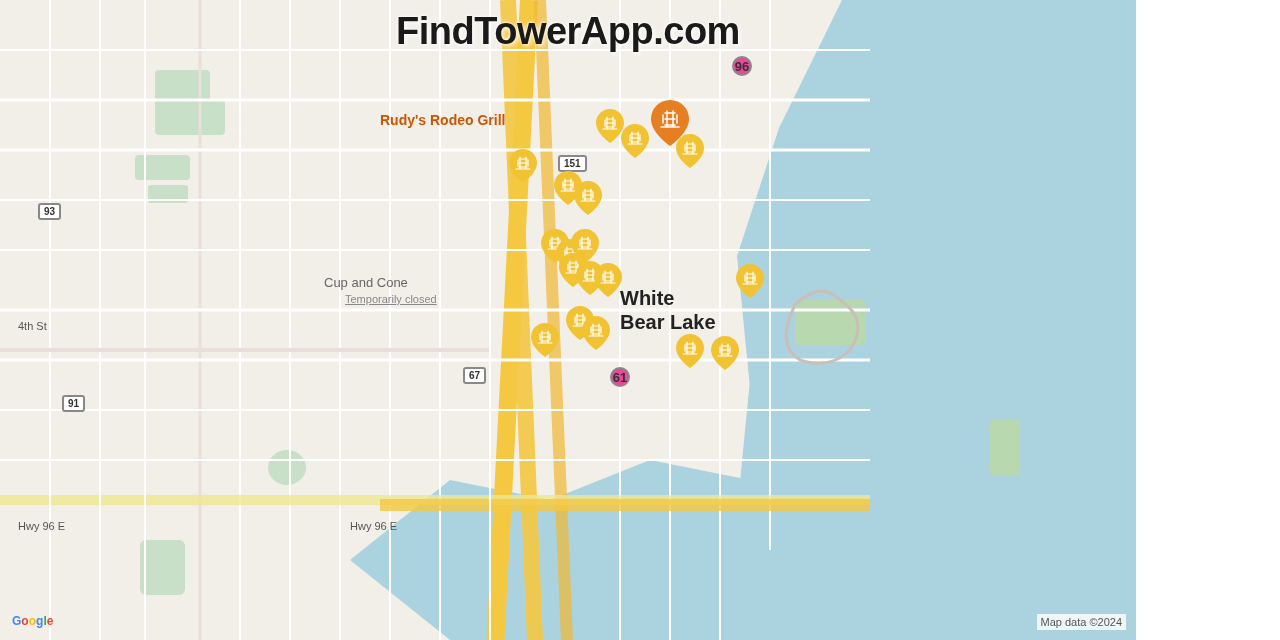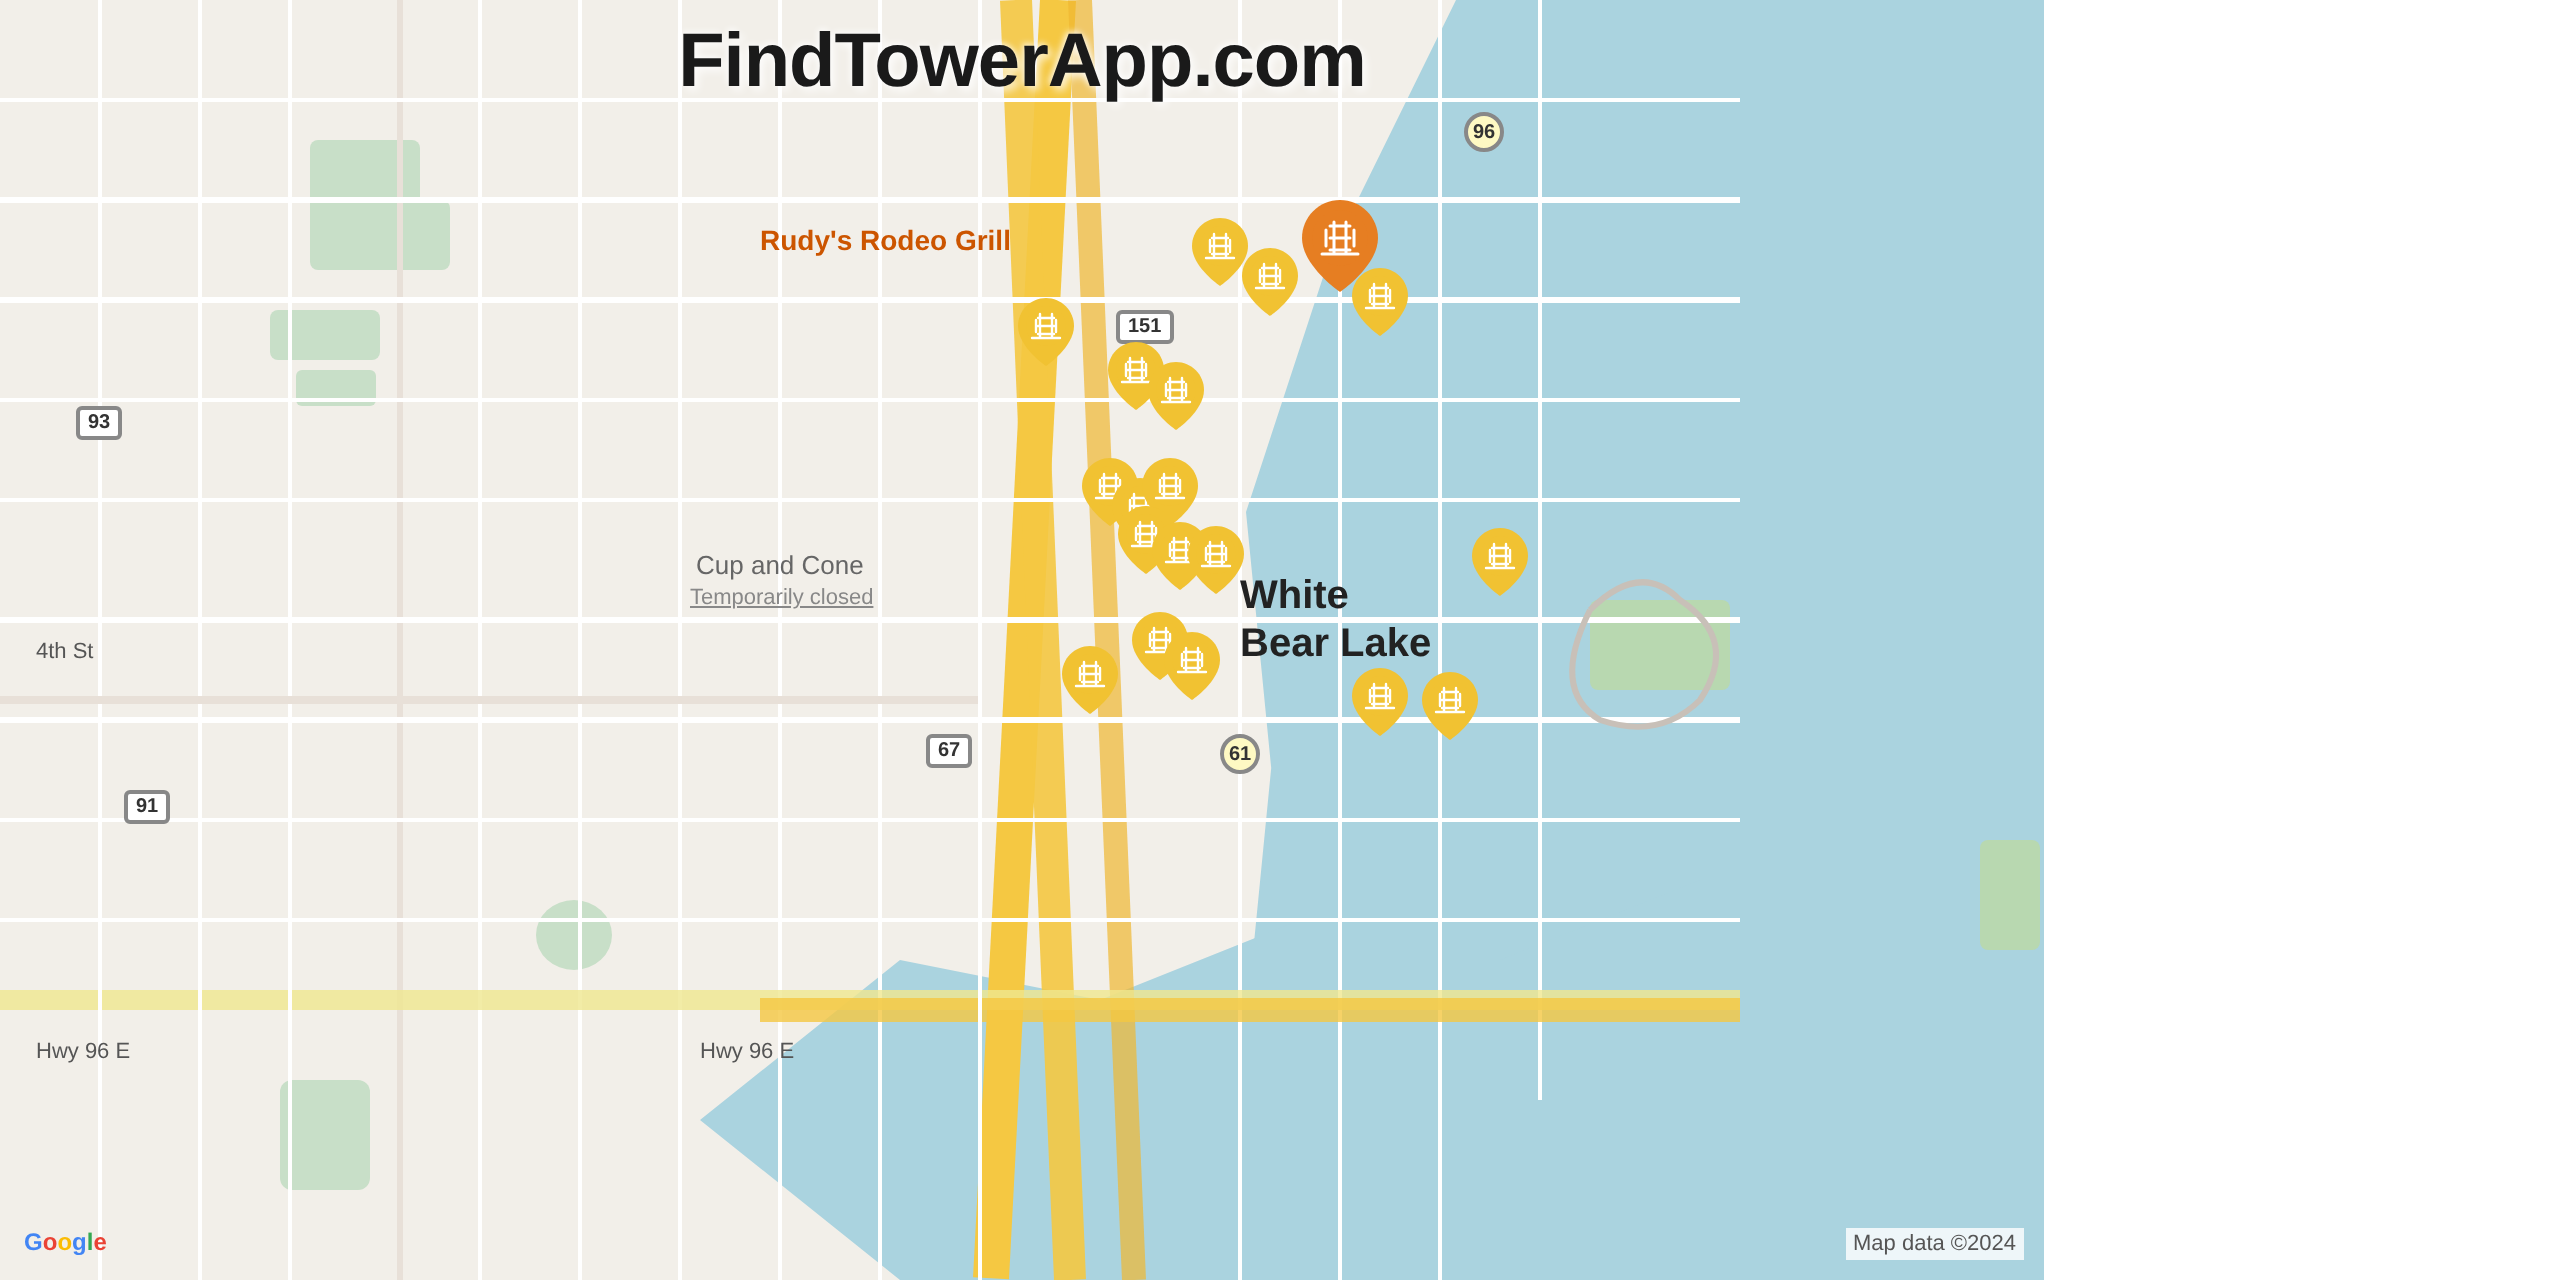--- a/index.html
+++ b/index.html
@@ -1,19 +1,19 @@
 <!DOCTYPE html>
 <html><head>
   <meta charset="utf-8">
   <style>
     * { margin: 0; padding: 0; box-sizing: border-box; }
     body { width: 1280px; height: 640px; overflow: hidden; font-family: Arial, sans-serif; }
     
     #map-container {
-      width: 1022px;
+      width: 1136px;
       height: 640px;
       position: relative;
       background-color: #e8e0d8;
     }
 
     
     .map-bg {
       position: absolute;
       inset: 0;
       background-color: #f2efe9;
@@ -149,21 +149,21 @@
       left: 380px;
       font-size: 14px;
       color: #cc5500;
       font-weight: 600;
       z-index: 50;
       white-space: nowrap;
     }
     .label-cup-cone {
       position: absolute;
       top: 275px;
-      left: 348px;
+      left: 324px;
       font-size: 13px;
       color: #666;
       font-weight: 500;
       z-index: 50;
       white-space: nowrap;
     }
     .label-cup-cone-sub {
       position: absolute;
       top: 293px;
       left: 345px;
@@ -207,29 +207,29 @@
     }
     .shield-rect {
       background: white;
       border: 2px solid #888;
       border-radius: 3px;
       padding: 1px 4px;
       font-size: 10px;
       font-weight: bold;
     }
     .shield-circle {
-      background: #fef9c3;
+      background: #ec4899;
       border: 2px solid #888;
       border-radius: 50%;
       width: 20px;
       height: 20px;
       display: flex;
       align-items: center;
       justify-content: center;
-      font-size: 10px;
+      font-size: 13px;
       font-weight: bold;
     }
 
     
     .pin {
       position: absolute;
       z-index: 70;
       width: 28px;
       height: 34px;
       cursor: pointer;

